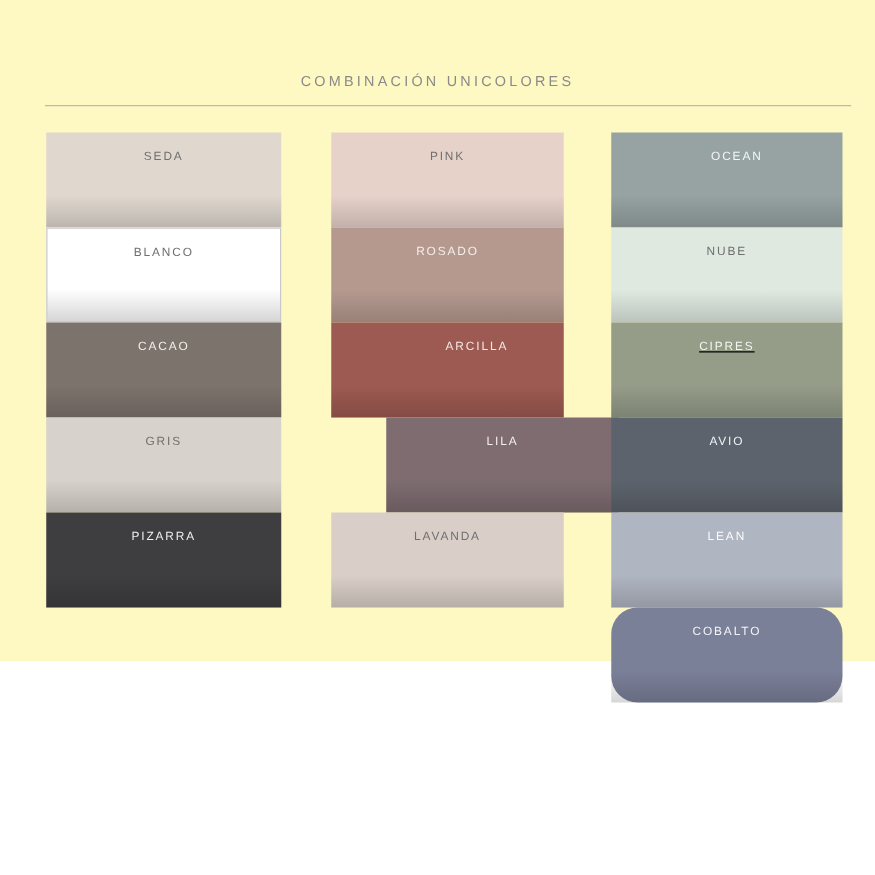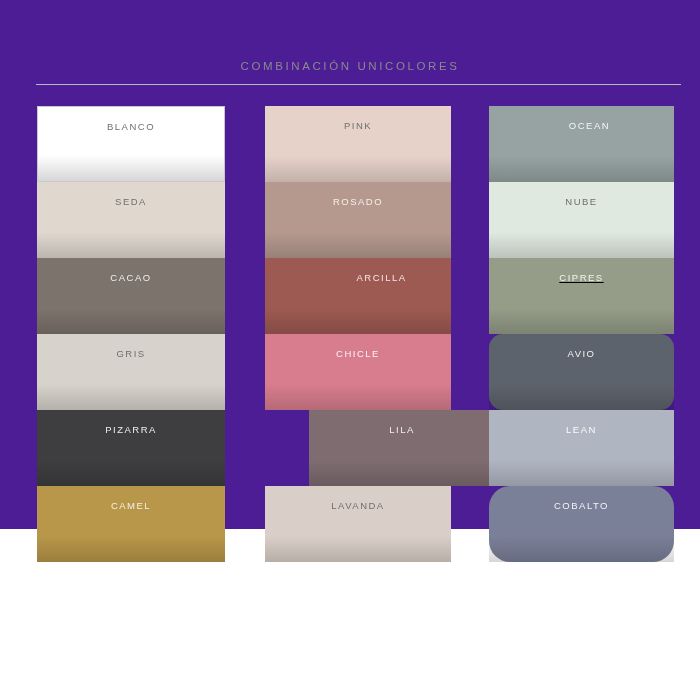--- a/index.html
+++ b/index.html
@@ -10,21 +10,21 @@
     width: 700px;
     height: 700px;
     background: #ffffff;
     font-family: "Liberation Sans", sans-serif;
     overflow: hidden;
   }
   .board {
     position: relative;
     width: 700px;
     height: 529px;
-    background: #4c1d95;
+    background: #fef9c3;
   }
   .header {
     position: absolute;
     left: 0;
     top: 56px;
     width: 700px;
     text-align: center;
   }
   .board-title {
     font-size: 11.5px;
@@ -95,60 +95,52 @@
 <div class="board">
 
   <div class="header">
     <span class="board-title">COMBINACIÓN UNICOLORES</span>
   </div>
 
   <div class="divider"></div>
 
   <div class="columns">
     <div class="column col-0">
+        <div class="swatch" style="background: rgb(224, 216, 207);">
+          <span class="swatch-label" style="color: rgb(111, 111, 111);">SEDA</span>
+          <span class="shade"></span>
+        </div>
         <div class="swatch outlined" style="background: rgb(255, 255, 255);">
           <span class="swatch-label" style="color: rgb(111, 111, 111);">BLANCO</span>
-          <span class="shade"></span>
-        </div>
-        <div class="swatch" style="background: rgb(224, 216, 207);">
-          <span class="swatch-label" style="color: rgb(111, 111, 111);">SEDA</span>
           <span class="shade"></span>
         </div>
         <div class="swatch" style="background: rgb(125, 115, 109);">
           <span class="swatch-label" style="color: rgb(242, 239, 236);">CACAO</span>
           <span class="shade"></span>
         </div>
         <div class="swatch" style="background: rgb(215, 210, 203);">
           <span class="swatch-label" style="color: rgb(111, 111, 111);">GRIS</span>
           <span class="shade"></span>
         </div>
         <div class="swatch" style="background: rgb(62, 62, 64);">
           <span class="swatch-label" style="color: rgb(240, 238, 236);">PIZARRA</span>
           <span class="shade"></span>
         </div>
-        <div class="swatch" style="background: rgb(185, 151, 74);">
-          <span class="swatch-label" style="color: rgb(246, 241, 228);">CAMEL</span>
-          <span class="shade"></span>
-        </div>
       </div>
     <div class="column col-1">
         <div class="swatch" style="background: rgb(231, 210, 202);">
           <span class="swatch-label" style="color: rgb(111, 111, 111);">PINK</span>
           <span class="shade"></span>
         </div>
         <div class="swatch" style="background: rgb(181, 153, 143);">
           <span class="swatch-label" style="color: rgb(245, 239, 236);">ROSADO</span>
           <span class="shade"></span>
         </div>
         <div class="swatch" style="background: rgb(157, 90, 82); padding-left: 47px;">
           <span class="swatch-label" style="color: rgb(244, 231, 228);">ARCILLA</span>
-          <span class="shade"></span>
-        </div>
-        <div class="swatch" style="background: rgb(216, 125, 142);">
-          <span class="swatch-label" style="color: rgb(253, 243, 245);">CHICLE</span>
           <span class="shade"></span>
         </div>
         <div class="swatch" style="background: rgb(126, 108, 113); margin-left: 44px;">
           <span class="swatch-label" style="color: rgb(243, 238, 239);">LILA</span>
           <span class="shade"></span>
         </div>
         <div class="swatch" style="background: rgb(218, 207, 200);">
           <span class="swatch-label" style="color: rgb(111, 111, 111);">LAVANDA</span>
           <span class="shade"></span>
         </div>
@@ -159,21 +151,21 @@
           <span class="shade"></span>
         </div>
         <div class="swatch" style="background: rgb(223, 233, 224);">
           <span class="swatch-label" style="color: rgb(111, 111, 111);">NUBE</span>
           <span class="shade"></span>
         </div>
         <div class="swatch" style="background: rgb(149, 156, 136); text-decoration: underline;">
           <span class="swatch-label" style="color: rgb(244, 245, 240);">CIPRES</span>
           <span class="shade"></span>
         </div>
-        <div class="swatch" style="background: rgb(93, 99, 108); border-radius: 14px;">
+        <div class="swatch" style="background: rgb(93, 99, 108);">
           <span class="swatch-label" style="color: rgb(241, 242, 244);">AVIO</span>
           <span class="shade"></span>
         </div>
         <div class="swatch" style="background: rgb(176, 181, 194);">
           <span class="swatch-label" style="color: rgb(251, 251, 252);">LEAN</span>
           <span class="shade"></span>
         </div>
         <div class="swatch" style="background: rgb(123, 128, 153); border-radius: 21px;">
           <span class="swatch-label" style="color: rgb(243, 244, 247);">COBALTO</span>
           <span class="shade"></span>

